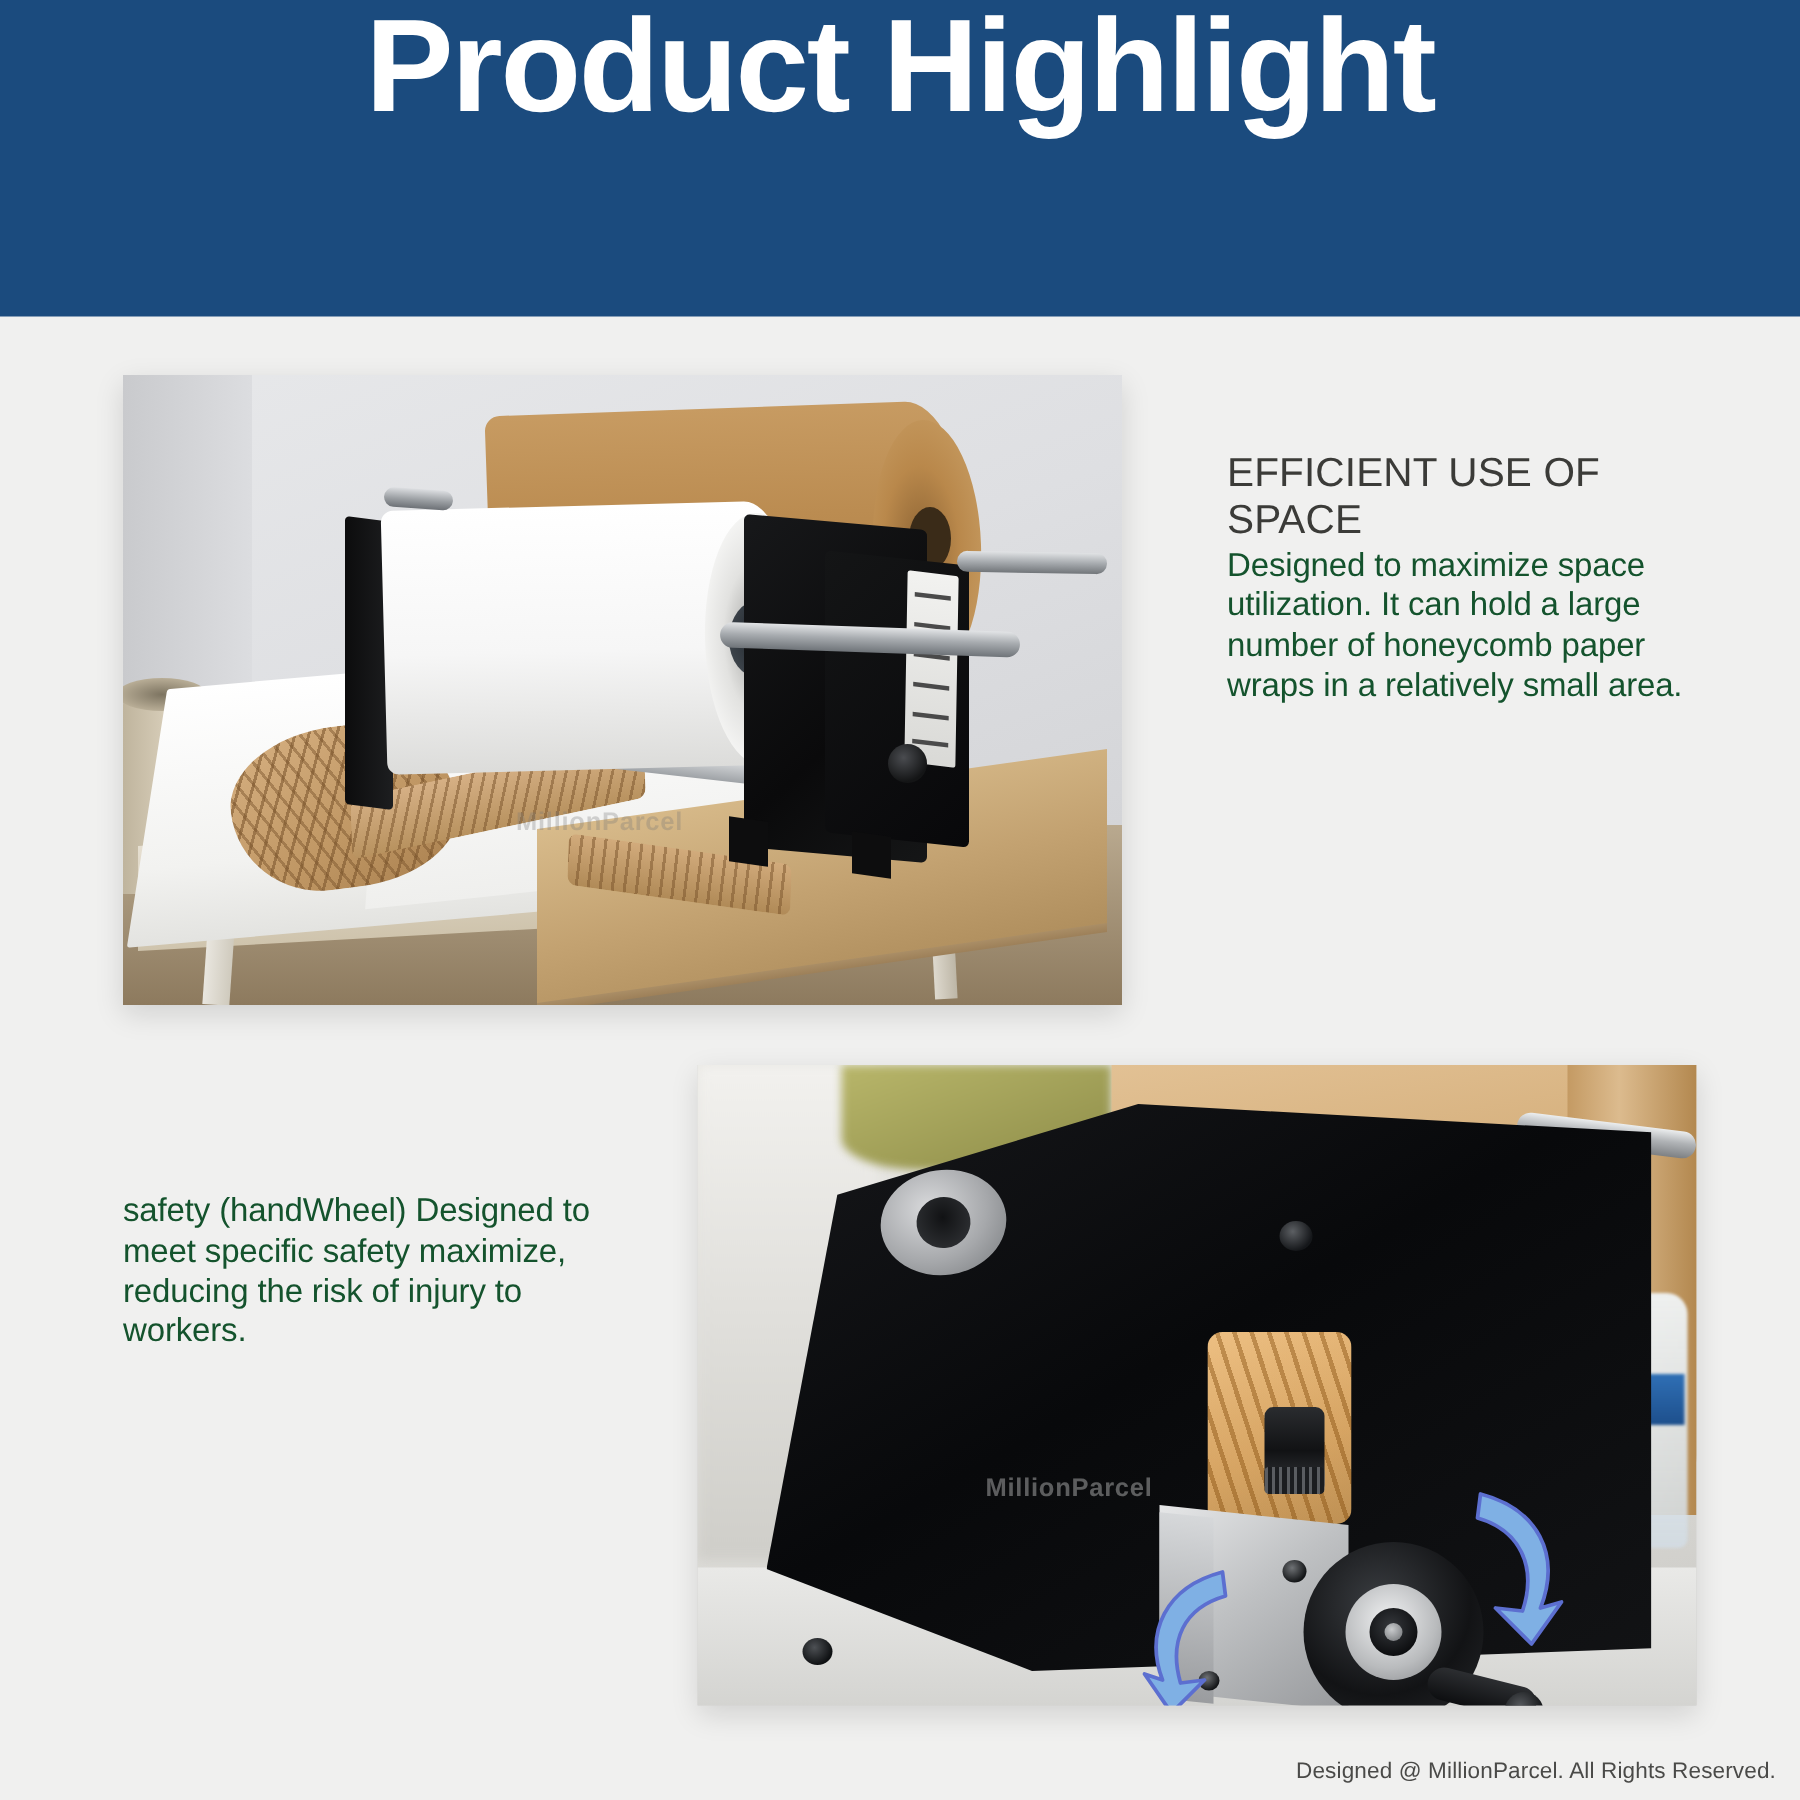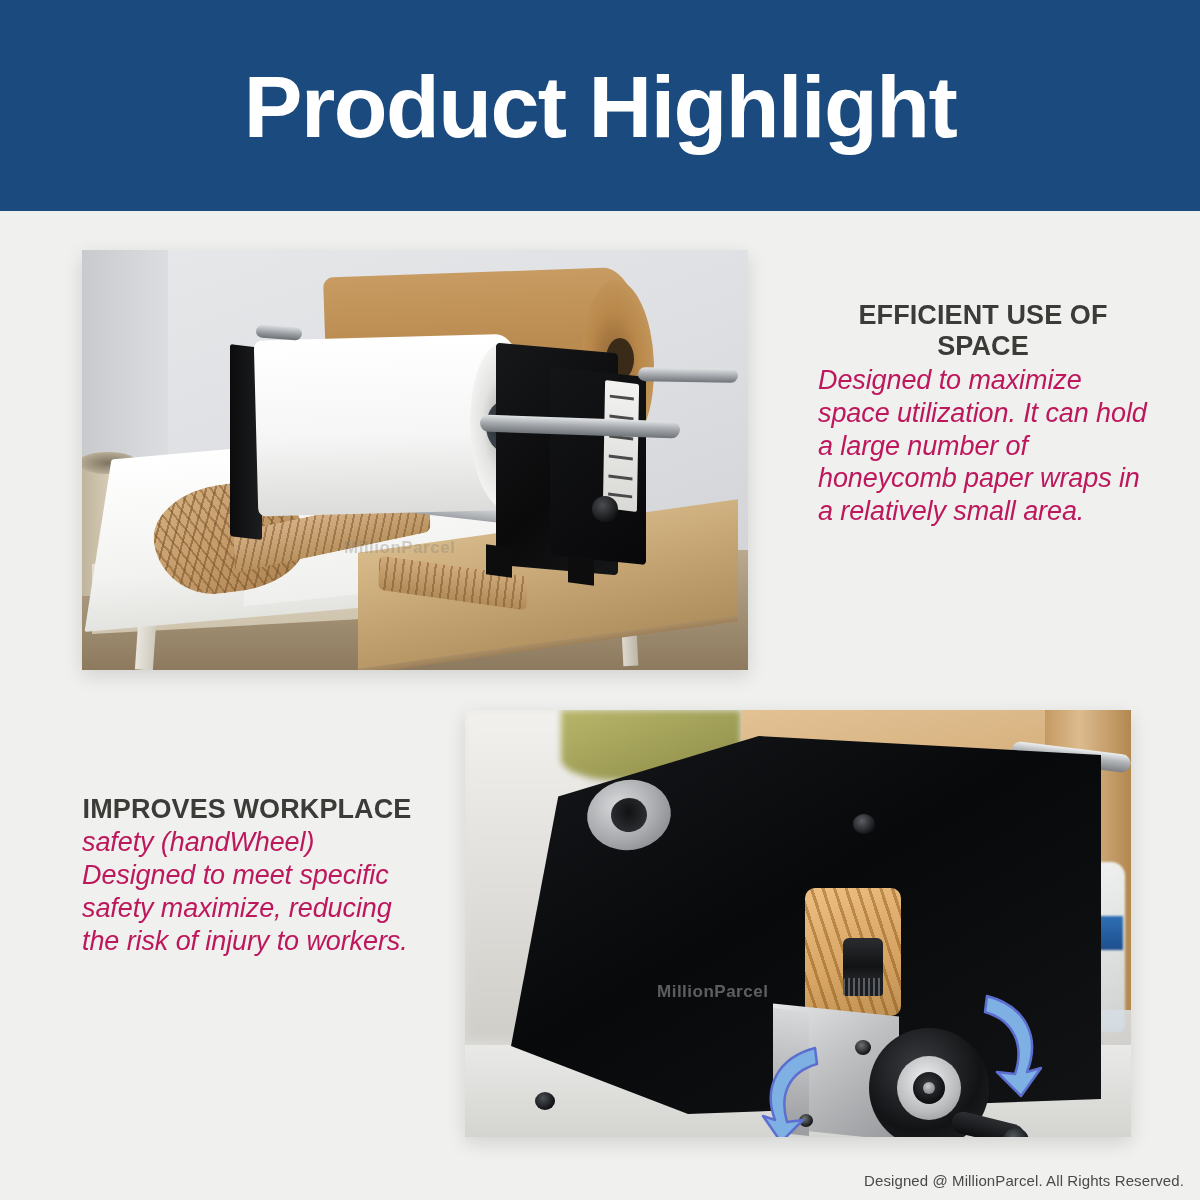--- a/index.html
+++ b/index.html
@@ -17,21 +17,21 @@
   }
 
   
   .header-banner {
     position: absolute;
     left: 0; top: 0;
     width: 1200px;
     height: 213px;
     background: #1b4b7e;
     display: flex;
-    align-items: center;
+    align-items: flex-start;
     justify-content: center;
   }
   .header-title {
     color: #ffffff;
     font-size: 88px;
     font-weight: 700;
     letter-spacing: -1.5px;
     line-height: 1;
     font-family: "Liberation Sans", sans-serif;
     text-align: center;
@@ -407,34 +407,32 @@
   
   .feature-text {
     position: absolute;
     color: #3b3b38;
   }
   .feature-1 { left: 818px; top: 89px;  width: 330px; }
   .feature-2 { left: 82px;  top: 583px; width: 330px; }
 
   .feature-head {
     font-size: 27px;
-    font-weight: 700;
+    font-weight: 400;
     line-height: 1.16;
     letter-spacing: .1px;
     margin-bottom: 1px;
     color: #3b3b38;
-    text-align: center;
   }
   .feature-body {
-    font-size: 27px;
+    font-size: 22px;
     font-weight: 400;
     line-height: 1.22;
     letter-spacing: -.1px;
-    color: #be185d;
-    font-style: italic;
+    color: #14532d;
   }
 
   
   .footer-copy {
     position: absolute;
     right: 16px;
     bottom: 11px;
     font-size: 15px;
     color: #4a4a48;
     letter-spacing: .1px;
@@ -496,21 +494,20 @@
       <div class="watermark wm-1">MillionParcel</div>
     </div>
   </div>
 
   <div class="feature-text feature-1">
     <div class="feature-head">EFFICIENT USE OF SPACE</div>
     <div class="feature-body">Designed to maximize space utilization. It can hold a large number of honeycomb paper wraps in a relatively small area.</div>
   </div>
 
   <div class="feature-text feature-2">
-    <div class="feature-head">IMPROVES WORKPLACE</div>
     <div class="feature-body">safety (handWheel) Designed to meet specific safety maximize, reducing the risk of injury to workers.</div>
   </div>
 
   <div class="photo photo-2">
     <div class="scene">
       <div class="p2-bg"></div>
       <div class="p2-bgblur-l"></div>
       <div class="p2-bggreen"></div>
       <div class="p2-kraft-roll"></div>
       <div class="p2-kraft-edge"></div>

